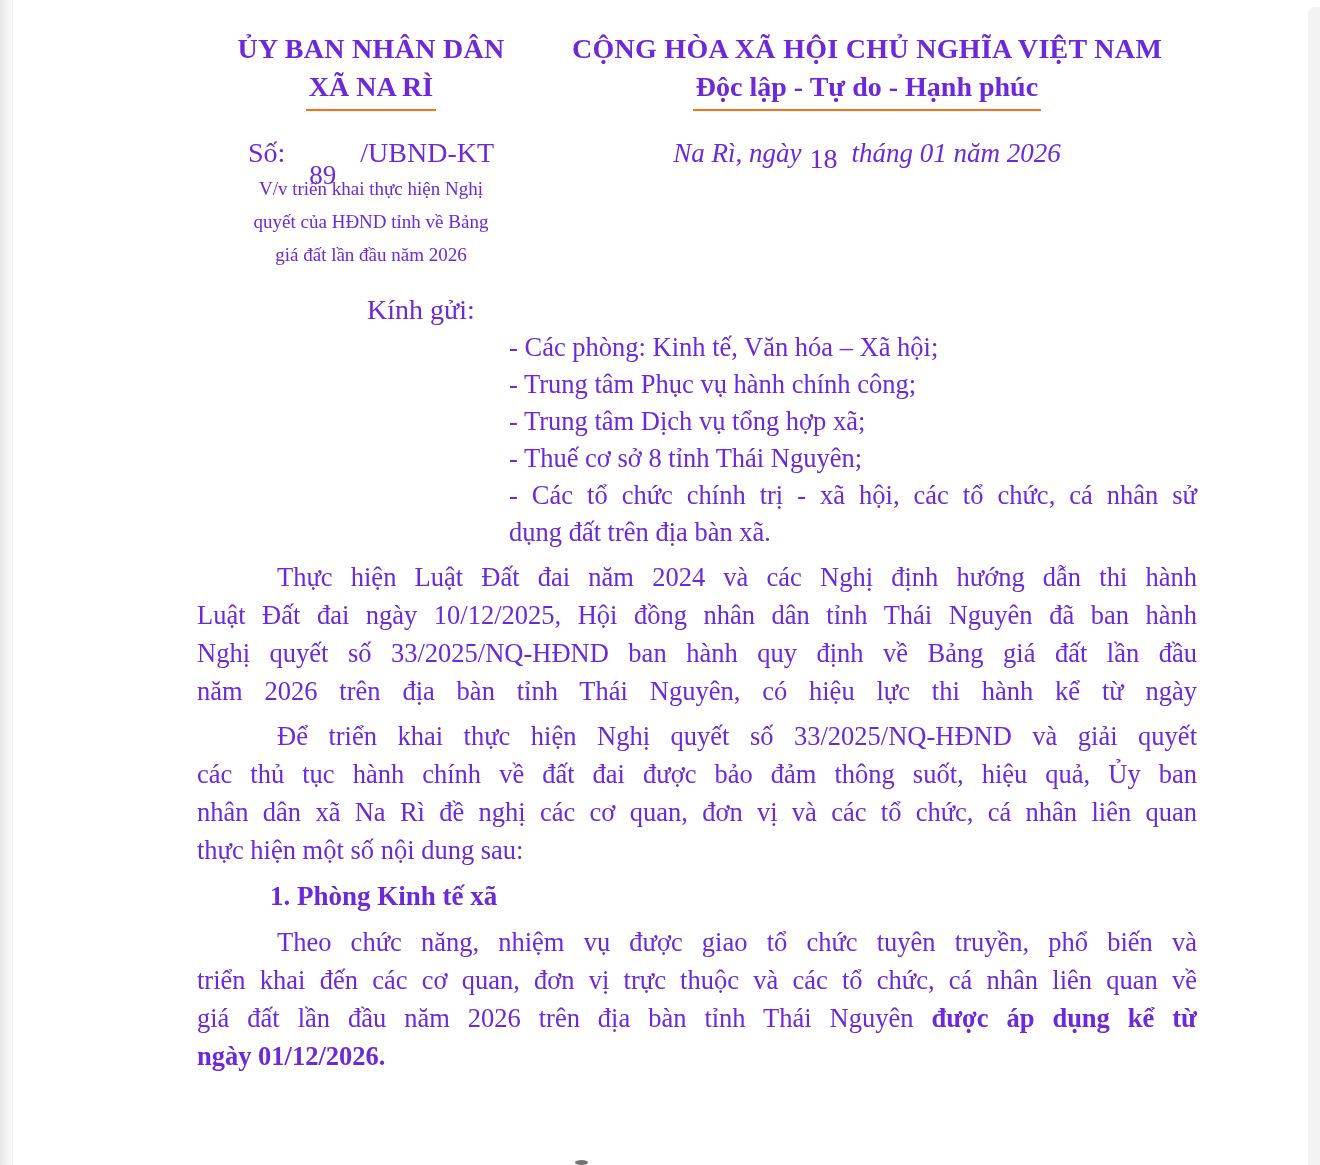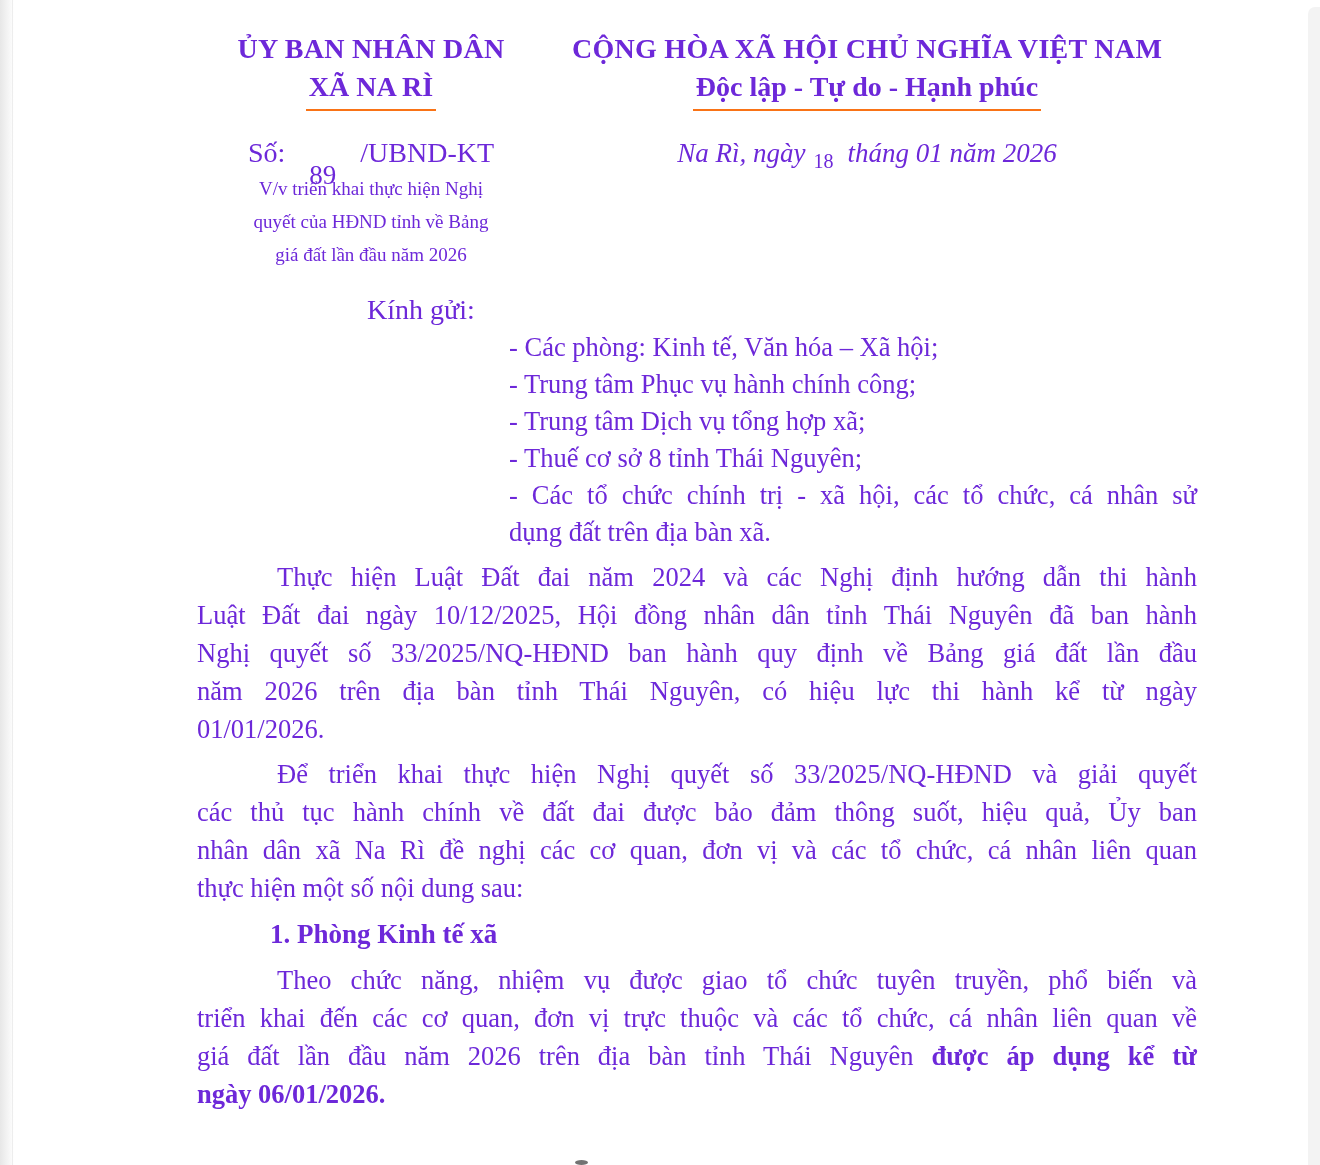--- a/index.html
+++ b/index.html
@@ -23,21 +23,21 @@
   .col-left  { width:348px; text-align:center; }
   .col-right { width:600px; margin-left:22px; text-align:center; }
   .org-line  { font-weight:bold; font-size:28px; line-height:38px; letter-spacing:.3px; }
   .u-wrap    { line-height:38px; }
   .underlined{ display:inline-block; border-bottom:2px solid #f97316; padding:0 3px 3px; font-weight:bold; font-size:28px; }
   .so-line   { margin-top:24px; font-size:28px; line-height:36px; white-space:nowrap; }
   .so-num    { position:relative; top:22px; margin-left:24px; font-size:27px; }
   .so-suffix { margin-left:24px; }
   .subject   { margin-top:1px; font-size:19px; line-height:33px; }
   .date-line { margin-top:24px; font-size:27px; line-height:36px; font-style:italic; white-space:nowrap; }
-  .date-day  { font-style:normal; position:relative; top:6px; margin:0 14px 0 8px; font-size:20px; }
+  .date-day  { font-style:normal; position:relative; top:6px; margin:0 14px 0 8px; font-size:28px; }
 
   .content    { margin-left:197px; width:1000px; font-size:26.5px; }
   .salutation { margin-top:20px; margin-left:170px; font-size:28px; line-height:38px; }
   .recipients { margin-left:312px; line-height:37px; }
   .jfull      { text-align:justify; text-align-last:justify; }
   .para       { line-height:38px; }
   .p1,.p2     { margin-top:7px; }
   .p3         { margin-top:8px; }
   .indent     { padding-left:80px; }
   .heading    { margin-top:8px; margin-left:73px; font-weight:bold; font-size:27px; line-height:38px; }
@@ -95,36 +95,35 @@
         <div class="jfull">- Các tổ chức chính trị - xã hội, các tổ chức, cá nhân sử</div>
         <div>dụng đất trên địa bàn xã.</div>
       </div>
     </div>
 
     <div class="para p1">
       <div class="jfull indent">Thực hiện Luật Đất đai năm 2024 và các Nghị định hướng dẫn thi hành</div>
       <div class="jfull">Luật Đất đai ngày 10/12/2025, Hội đồng nhân dân tỉnh Thái Nguyên đã ban hành</div>
       <div class="jfull">Nghị quyết số 33/2025/NQ-HĐND ban hành quy định về Bảng giá đất lần đầu</div>
       <div class="jfull">năm 2026 trên địa bàn tỉnh Thái Nguyên, có hiệu lực thi hành kể từ ngày</div>
-      <div>01/01/2026.</div>
     </div>
 
     <div class="para p2">
       <div class="jfull indent">Để triển khai thực hiện Nghị quyết số 33/2025/NQ-HĐND và giải quyết</div>
       <div class="jfull">các thủ tục hành chính về đất đai được bảo đảm thông suốt, hiệu quả, Ủy ban</div>
       <div class="jfull">nhân dân xã Na Rì đề nghị các cơ quan, đơn vị và các tổ chức, cá nhân liên quan</div>
       <div>thực hiện một số nội dung sau:</div>
     </div>
 
     <div class="heading">1. Phòng Kinh tế xã</div>
 
     <div class="para p3">
       <div class="jfull indent">Theo chức năng, nhiệm vụ được giao tổ chức tuyên truyền, phổ biến và</div>
       <div class="jfull">triển khai đến các cơ quan, đơn vị trực thuộc và các tổ chức, cá nhân liên quan về</div>
       <div class="jfull"><span>giá đất lần đầu năm 2026 trên địa bàn tỉnh Thái Nguyên </span><span class="bold">được áp dụng kể từ</span></div>
-      <div class="bold">ngày 06/01/2026.</div>
+      <div class="bold">ngày 01/12/2026.</div>
     </div>
 
   </div>
 
   <div class="speck speck-1"></div>
 
 </div>
 
 </body></html>

